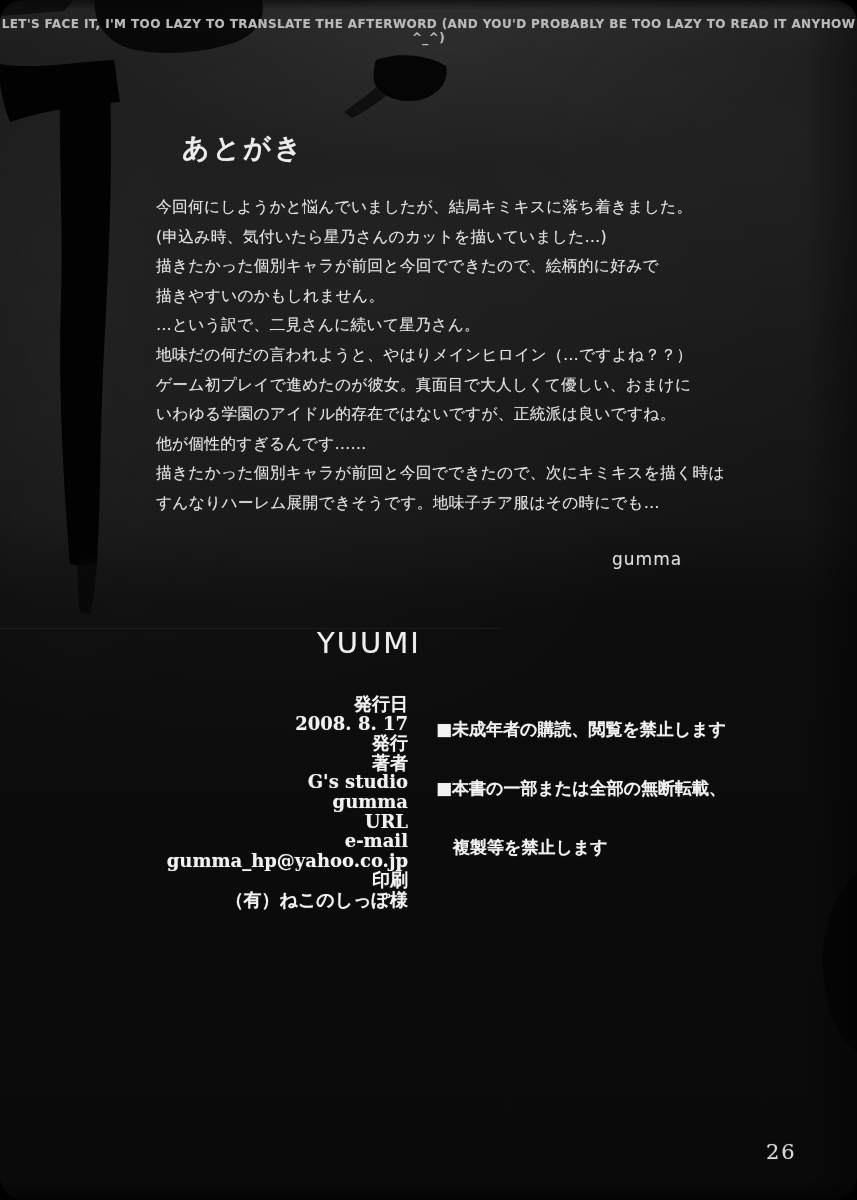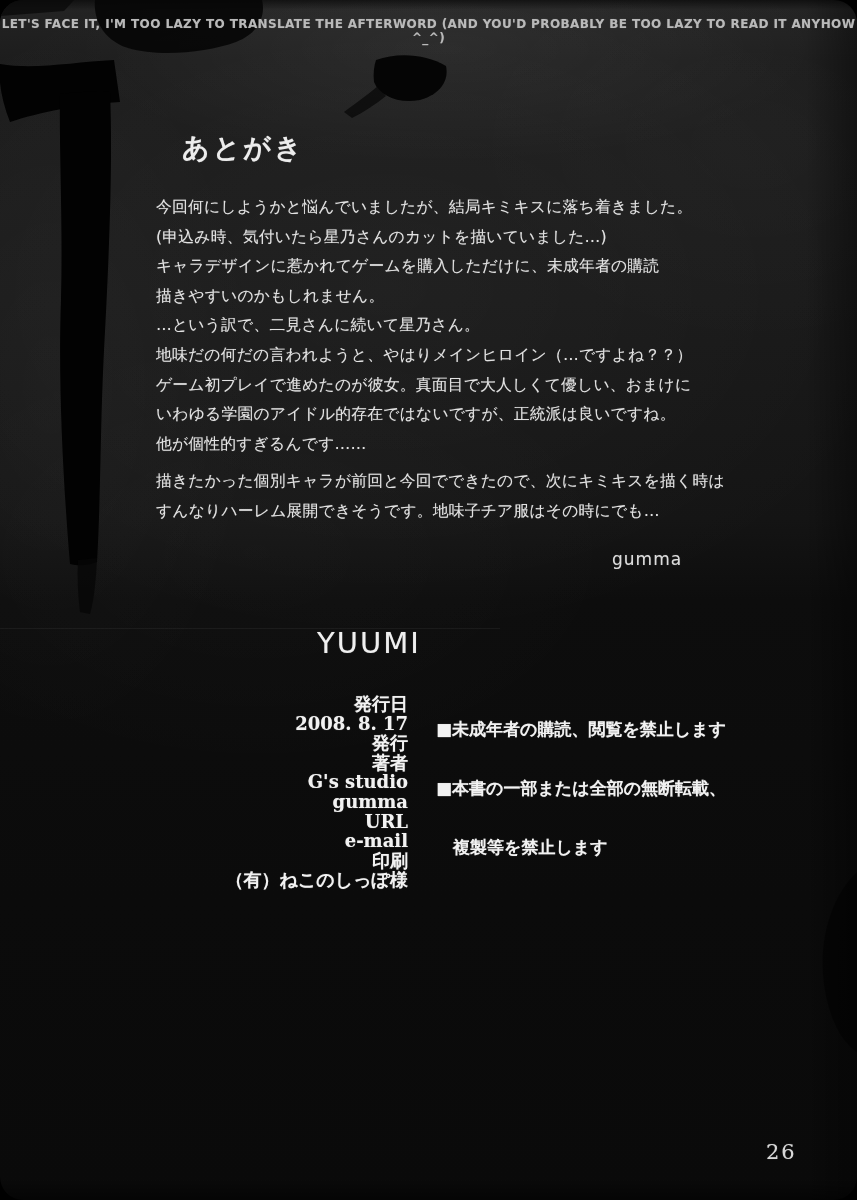--- a/index.html
+++ b/index.html
@@ -31,21 +31,21 @@
   .title{
     position:absolute;left:182px;top:130px;
     font-size:27px;font-weight:bold;letter-spacing:3px;color:#ececec;
     text-shadow:0 0 1px rgba(255,255,255,0.4);
   }
   .body-text{
     position:absolute;left:156px;top:192px;width:588px;
     font-size:15.8px;line-height:29.6px;letter-spacing:0.2px;color:#e2e2e2;
     text-shadow:0 0 1px rgba(255,255,255,0.35);
   }
-  .body-text .pbreak{margin-top:8px;}
+  .body-text .pbreak{}
   .sig{
     position:absolute;left:612px;top:549px;
     font-size:17px;letter-spacing:1px;color:#dcdcdc;
     text-shadow:0 0 1px rgba(255,255,255,0.35);
   }
   .booktitle{
     position:absolute;left:317px;top:626px;
     font-size:29px;letter-spacing:2px;color:#efefef;
     text-shadow:0 0 1px rgba(255,255,255,0.4);
   }
@@ -91,21 +91,21 @@
     <path d="M857,872 C832,896 818,938 824,984 C829,1020 842,1042 857,1052 Z" fill="#000000" opacity="0.5"></path>
   </svg>
 
   <div class="note">LET'S FACE IT, I'M TOO LAZY TO TRANSLATE THE AFTERWORD (AND YOU'D PROBABLY BE TOO LAZY TO READ IT ANYHOW ^_^)</div>
 
   <div class="title">あとがき</div>
 
   <div class="body-text">
     <div>今回何にしようかと悩んでいましたが、結局キミキスに落ち着きました。</div>
     <div>(申込み時、気付いたら星乃さんのカットを描いていました…)</div>
-    <div>キャラデザインに惹かれてゲームを購入しただけに、未成年者の購読</div>
+    <div>描きたかった個別キャラが前回と今回でできたので、絵柄的に好みで</div>
     <div>描きやすいのかもしれません。</div>
     <div>…という訳で、二見さんに続いて星乃さん。</div>
     <div>地味だの何だの言われようと、やはりメインヒロイン（…ですよね？？）</div>
     <div>ゲーム初プレイで進めたのが彼女。真面目で大人しくて優しい、おまけに</div>
     <div>いわゆる学園のアイドル的存在ではないですが、正統派は良いですね。</div>
     <div>他が個性的すぎるんです……</div>
     <div class="pbreak">描きたかった個別キャラが前回と今回でできたので、次にキミキスを描く時は</div>
     <div>すんなりハーレム展開できそうです。地味子チア服はその時にでも…</div>
   </div>
 
@@ -115,20 +115,21 @@
 
   <div class="colophon">
     <div>発行日</div>
     <div>2008. 8. 17</div>
     <div>発行</div>
     <div>著者</div>
     <div>G's studio</div>
     <div>gumma</div>
     <div>URL</div>
     <div>e-mail</div>
+    <div>gumma_hp@yahoo.co.jp</div>
     <div>印刷</div>
     <div>（有）ねこのしっぽ様</div>
   </div>
 
   <div class="warnings">
     <div>■未成年者の購読、閲覧を禁止します</div>
     <div>■本書の一部または全部の無断転載、</div>
     <div>　複製等を禁止します</div>
   </div>
 

